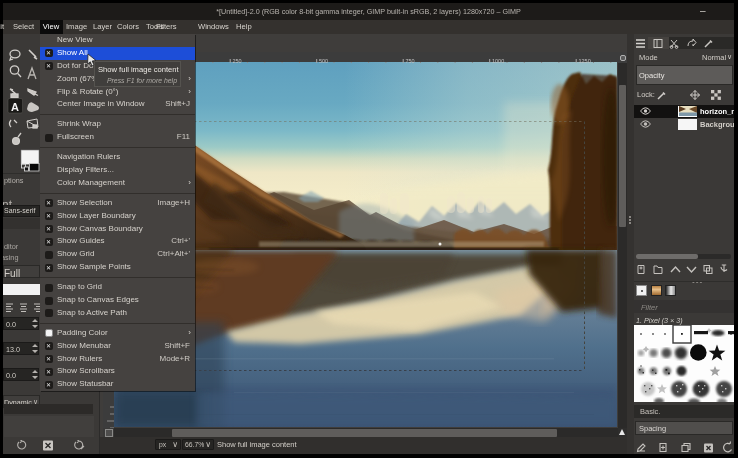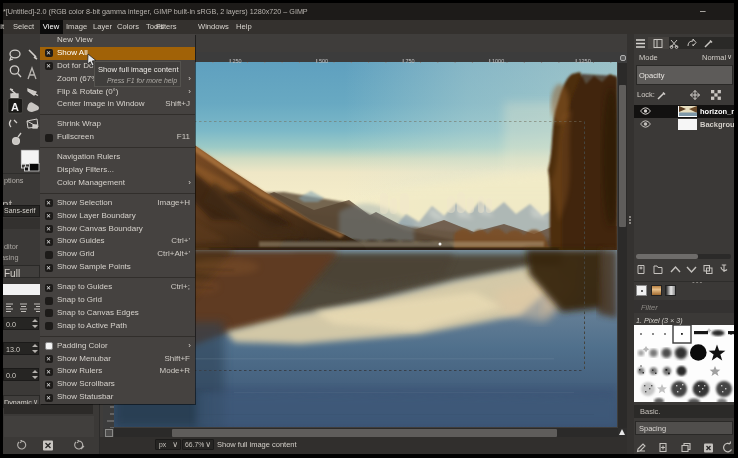--- a/index.html
+++ b/index.html
@@ -1,38 +1,38 @@
 <!DOCTYPE html>
 <html><head><meta charset="utf-8"><style>
 *{margin:0;padding:0;box-sizing:border-box}
 html,body{width:738px;height:458px;background:#000;font-family:"Liberation Sans",sans-serif;overflow:hidden}
 .abs{position:absolute}
 #page{position:relative;width:738px;height:458px;background:#000}
 
-#titlebar{left:3px;top:3px;width:731px;height:17px;background:#1d1b19;color:#b8b4af;font-size:7.2px;line-height:17px;text-align:left}
+#titlebar{left:3px;top:3px;width:731px;height:17px;background:#1d1b19;color:#b8b4af;font-size:7.2px;line-height:17px;text-align:center}
 #minim{left:700px;top:3px;width:20px;height:17px;color:#cfccc7;font-size:10px;line-height:15px}
 #menubar{left:3px;top:20px;width:731px;height:14px;background:#34312e;color:#d8d4ce;font-size:7.6px}
 .mb{position:absolute;top:0;height:14px;line-height:14px}
 
 #toolbox{left:3px;top:34px;width:96px;height:420px;background:#3b3937}
 
 #canvasarea{left:99px;top:34px;width:528px;height:420px;background:#3f3d3b}
 #hruler{left:114px;top:52px;width:504px;height:11px;background:#3c3c3c}
 #vruler{left:103px;top:63px;width:11px;height:365px;background:#3c3c3c}
 #rulcorner{left:103px;top:52px;width:11px;height:11px;background:#3c3c3c}
 #statusbar{left:99px;top:437px;width:528px;height:17px;background:#312f2d}
 
 #rdockdiv{left:627px;top:34px;width:7px;height:420px;background:#343230}
 #rdock{left:634px;top:34px;width:100px;height:420px;background:#3b3937}
 
 #vmenu{left:40px;top:34px;width:155px;background:#454240;box-shadow:1px 1px 0 rgba(0,0,0,.5);z-index:40}
 .mi{position:relative;height:12.9px;line-height:12.9px;font-size:8px;color:#d6d2cc;padding-left:17px;white-space:nowrap}
 .mi .sc{position:absolute;right:5px;top:0;color:#cfcbc5}
 .mi .sub{position:absolute;right:4px;top:0;color:#d6d2cc;font-size:8px}
-.mi.hl{background:#a16207;color:#fff}
+.mi.hl{background:#1d4ed8;color:#fff}
 .msep{height:1px;background:#312e2b;margin:3px 0}
 .chk{position:absolute;left:4.5px;top:2.5px;width:8px;height:8px;background:#1d1b19;border-radius:2px;color:#e8e8e8;font-size:6px;line-height:8.5px;text-align:center}
 .chk.off{color:transparent}
 .chk.pad{background:#f4f4f4;border:1px solid #888}
 
 #tooltip{left:94px;top:61px;width:87px;height:26px;background:#403e3c;border:1px solid #55534f;z-index:60}
 #tooltip .t1{position:absolute;left:3px;top:2.5px;font-size:7.6px;color:#ebe8e3;white-space:nowrap}
 #tooltip .t2{position:absolute;right:3px;top:15px;font-size:6.9px;font-style:italic;color:#aeaba6;white-space:nowrap}
 </style></head>
 <body>
@@ -559,21 +559,20 @@
   <div class="mi">Display Filters...</div>
   <div class="mi">Color Management<span class="sub">›</span></div>
   <div class="msep"></div>
   <div class="mi"><span class="chk">✕</span>Show Selection<span class="sc">Image+H</span></div>
   <div class="mi"><span class="chk">✕</span>Show Layer Boundary</div>
   <div class="mi"><span class="chk">✕</span>Show Canvas Boundary</div>
   <div class="mi"><span class="chk">✕</span>Show Guides<span class="sc">Ctrl+'</span></div>
   <div class="mi"><span class="chk off">✕</span>Show Grid<span class="sc">Ctrl+Alt+'</span></div>
   <div class="mi"><span class="chk">✕</span>Show Sample Points</div>
   <div class="msep"></div>
-  <div class="mi"><span class="chk">✕</span>Snap to Guides<span class="sc">Ctrl+;</span></div>
   <div class="mi"><span class="chk off">✕</span>Snap to Grid</div>
   <div class="mi"><span class="chk off">✕</span>Snap to Canvas Edges</div>
   <div class="mi"><span class="chk off">✕</span>Snap to Active Path</div>
   <div class="msep"></div>
   <div class="mi"><span class="chk pad"></span>Padding Color<span class="sub">›</span></div>
   <div class="mi"><span class="chk">✕</span>Show Menubar<span class="sc">Shift+F</span></div>
   <div class="mi"><span class="chk">✕</span>Show Rulers<span class="sc">Mode+R</span></div>
   <div class="mi"><span class="chk">✕</span>Show Scrollbars</div>
   <div class="mi"><span class="chk">✕</span>Show Statusbar</div>
 </div>

